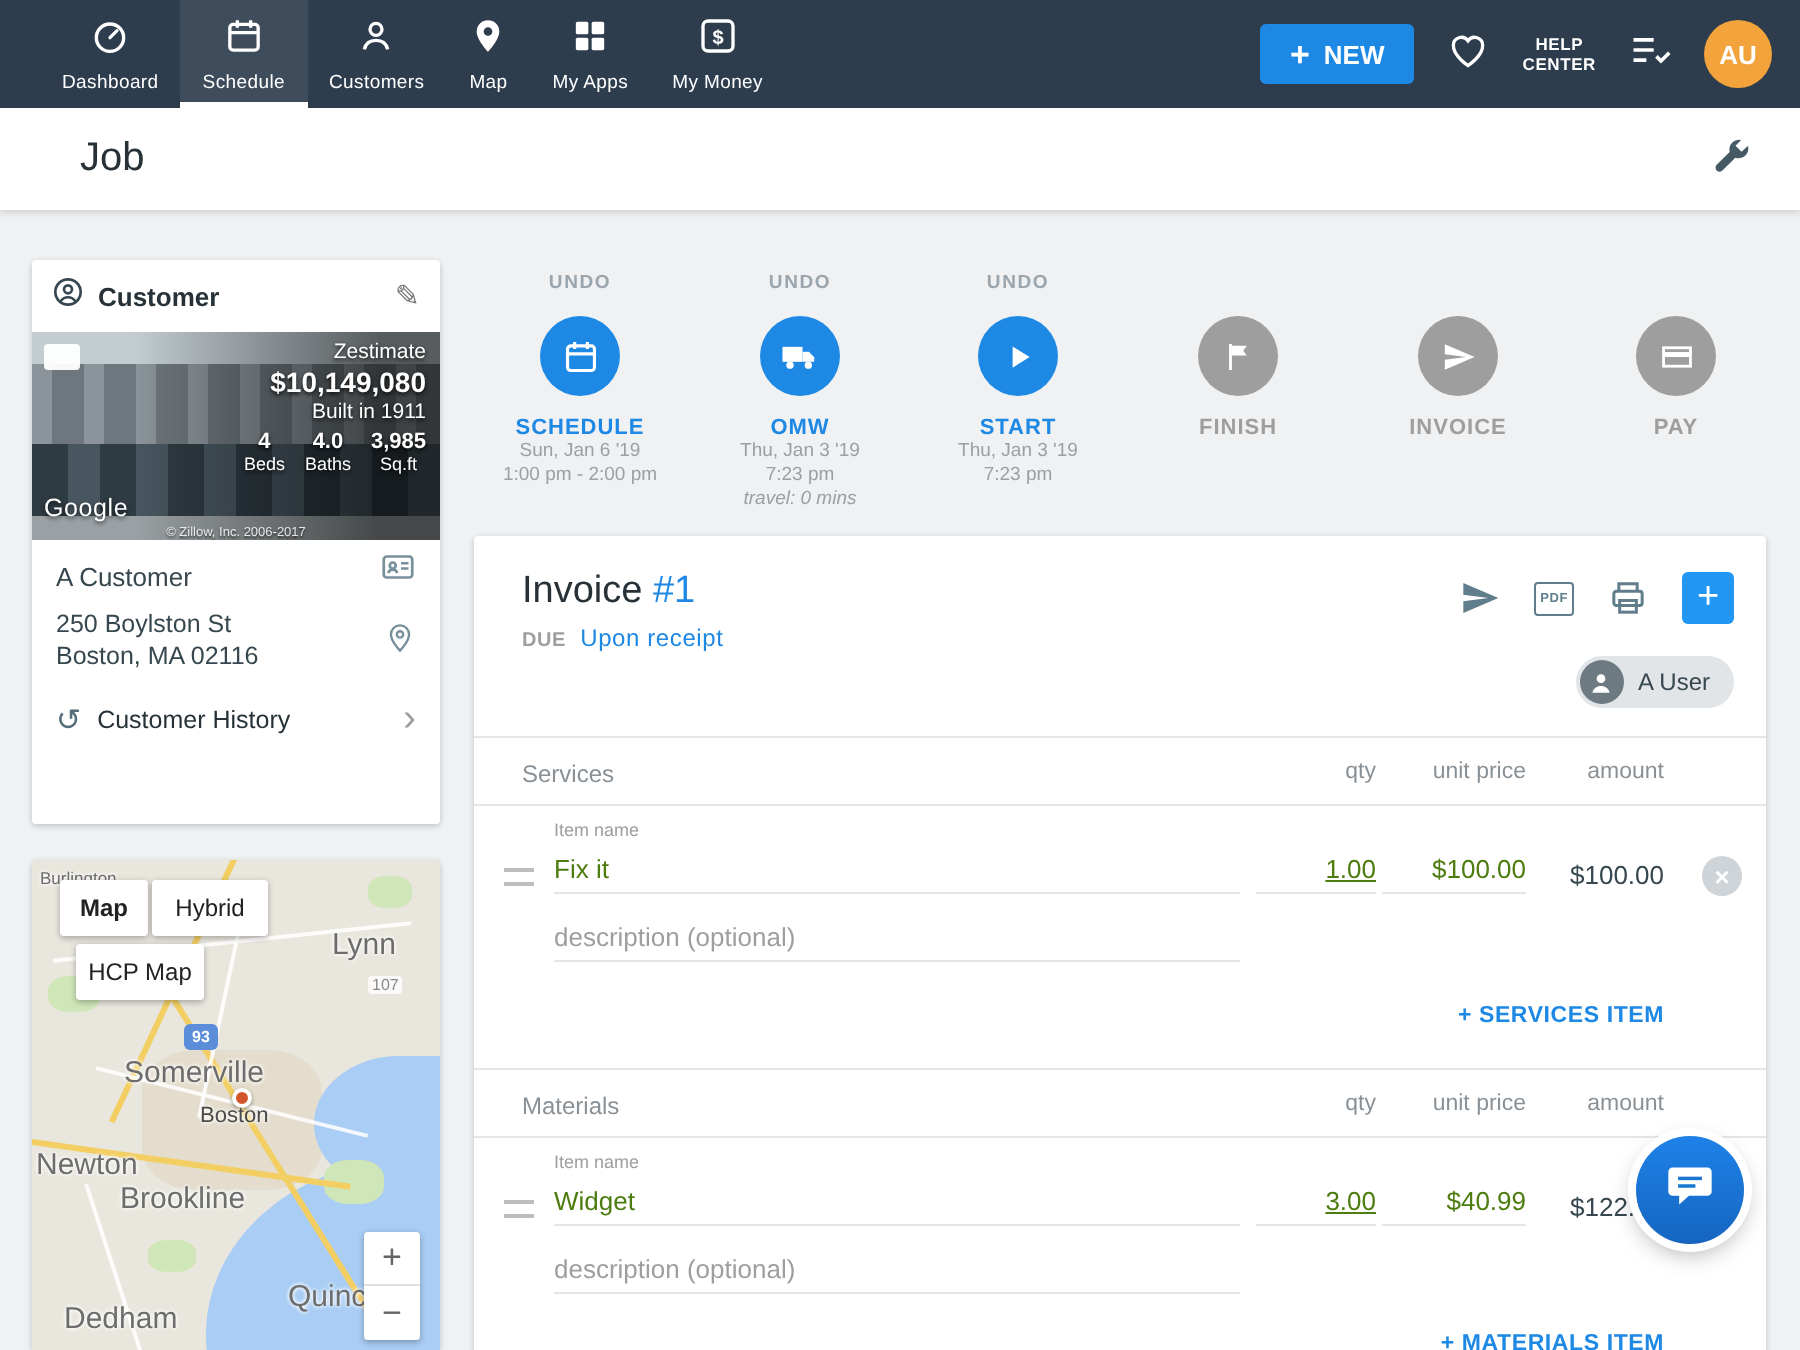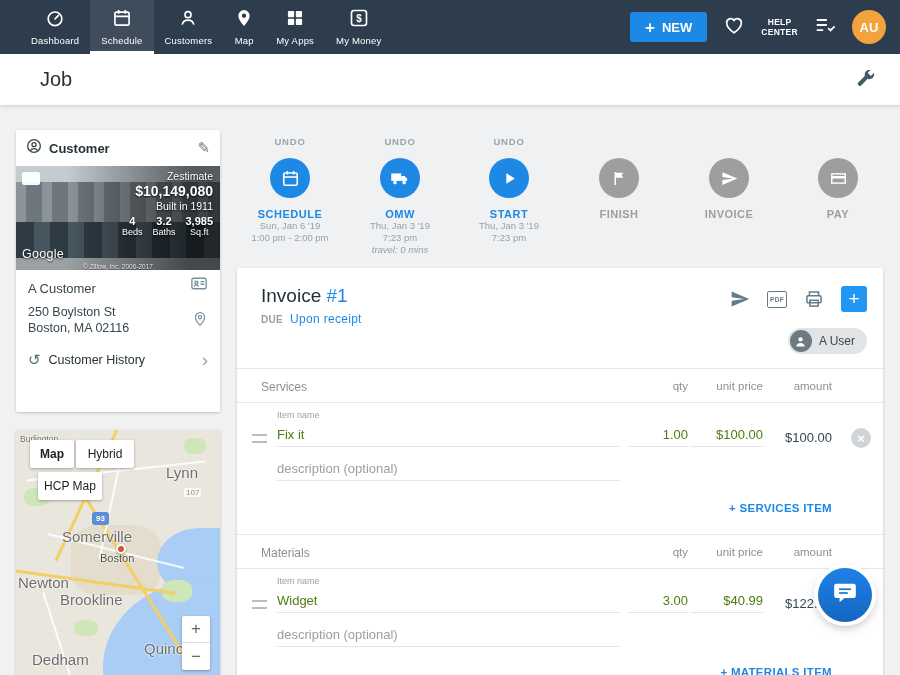--- a/index.html
+++ b/index.html
@@ -108,21 +108,21 @@
   .sec-row { position:absolute; left:0; right:0; height:26px; }
   .sec-lbl { position:absolute; left:24px; top:6px; font-size:12px; color:#8a9196; }
   .colh { position:absolute; top:6px; font-size:11.5px; color:#8a9196; }
   .r-qty { right:195px; } .r-up { right:120px; } .r-amt { right:51px; }
   .drag { position:absolute; left:15px; width:15px; height:9px; border-top:2px solid #bdbdbd; border-bottom:2px solid #bdbdbd; cursor:grab; }
   .iname-lbl { position:absolute; left:40px; font-size:9px; color:#9e9e9e; }
   input.fld { border:none; border-bottom:1px solid #e3e5e7; outline:none; font-family:inherit; font-size:13px; color:#4d7c0f; background:transparent; padding:3px 0 4px; }
   input.fld::placeholder { color:#9e9e9e; }
   .name-in { position:absolute; left:40px; width:343px; }
   .desc-in { position:absolute; left:40px; width:343px; }
-  .qty-in { position:absolute; width:60px; right:195px; text-align:right; }
+  .qty-in { position:absolute; width:60px; right:195px; text-align:right;text-decoration:underline; }
   .up-in { position:absolute; width:72px; right:120px; text-align:right; }
   .amt { position:absolute; right:51px; font-size:13px; color:#37474f; }
   .rm { position:absolute; right:12px; width:20px; height:20px; border-radius:50%; background:#cfd4d9; color:#fff; font-size:13px; font-weight:bold; display:flex; align-items:center; justify-content:center; cursor:pointer; }
   .addlink { position:absolute; right:51px; font-size:11.5px; font-weight:bold; letter-spacing:.3px; color:#1e88e5; cursor:pointer; }
 
   
   .chat { position:absolute; left:818px; top:568px; width:54px; height:54px; border-radius:50%; background:linear-gradient(180deg,#1e82e8,#1565c0); box-shadow:0 0 0 4px #fff,0 4px 12px rgba(0,0,0,.35); display:flex; align-items:center; justify-content:center; cursor:pointer; z-index:50; }
 </style>
 </head>
 <body>
@@ -223,21 +223,21 @@
       <div class="zest">
         <div class="zl">Zestimate</div>
         <div class="zv">$10,149,080</div>
         <div class="zb">Built in 1911</div>
         <div class="zstats">
           <div class="zstat">
               <div class="v">4</div>
               <div class="l">Beds</div>
             </div>
           <div class="zstat">
-              <div class="v">3.2</div>
+              <div class="v">4.0</div>
               <div class="l">Baths</div>
             </div>
           <div class="zstat">
               <div class="v">3,985</div>
               <div class="l">Sq.ft</div>
             </div>
         </div>
       </div>
       <div class="gwm">Google</div>
       <div class="credit">© Zillow, Inc. 2006-2017</div>

